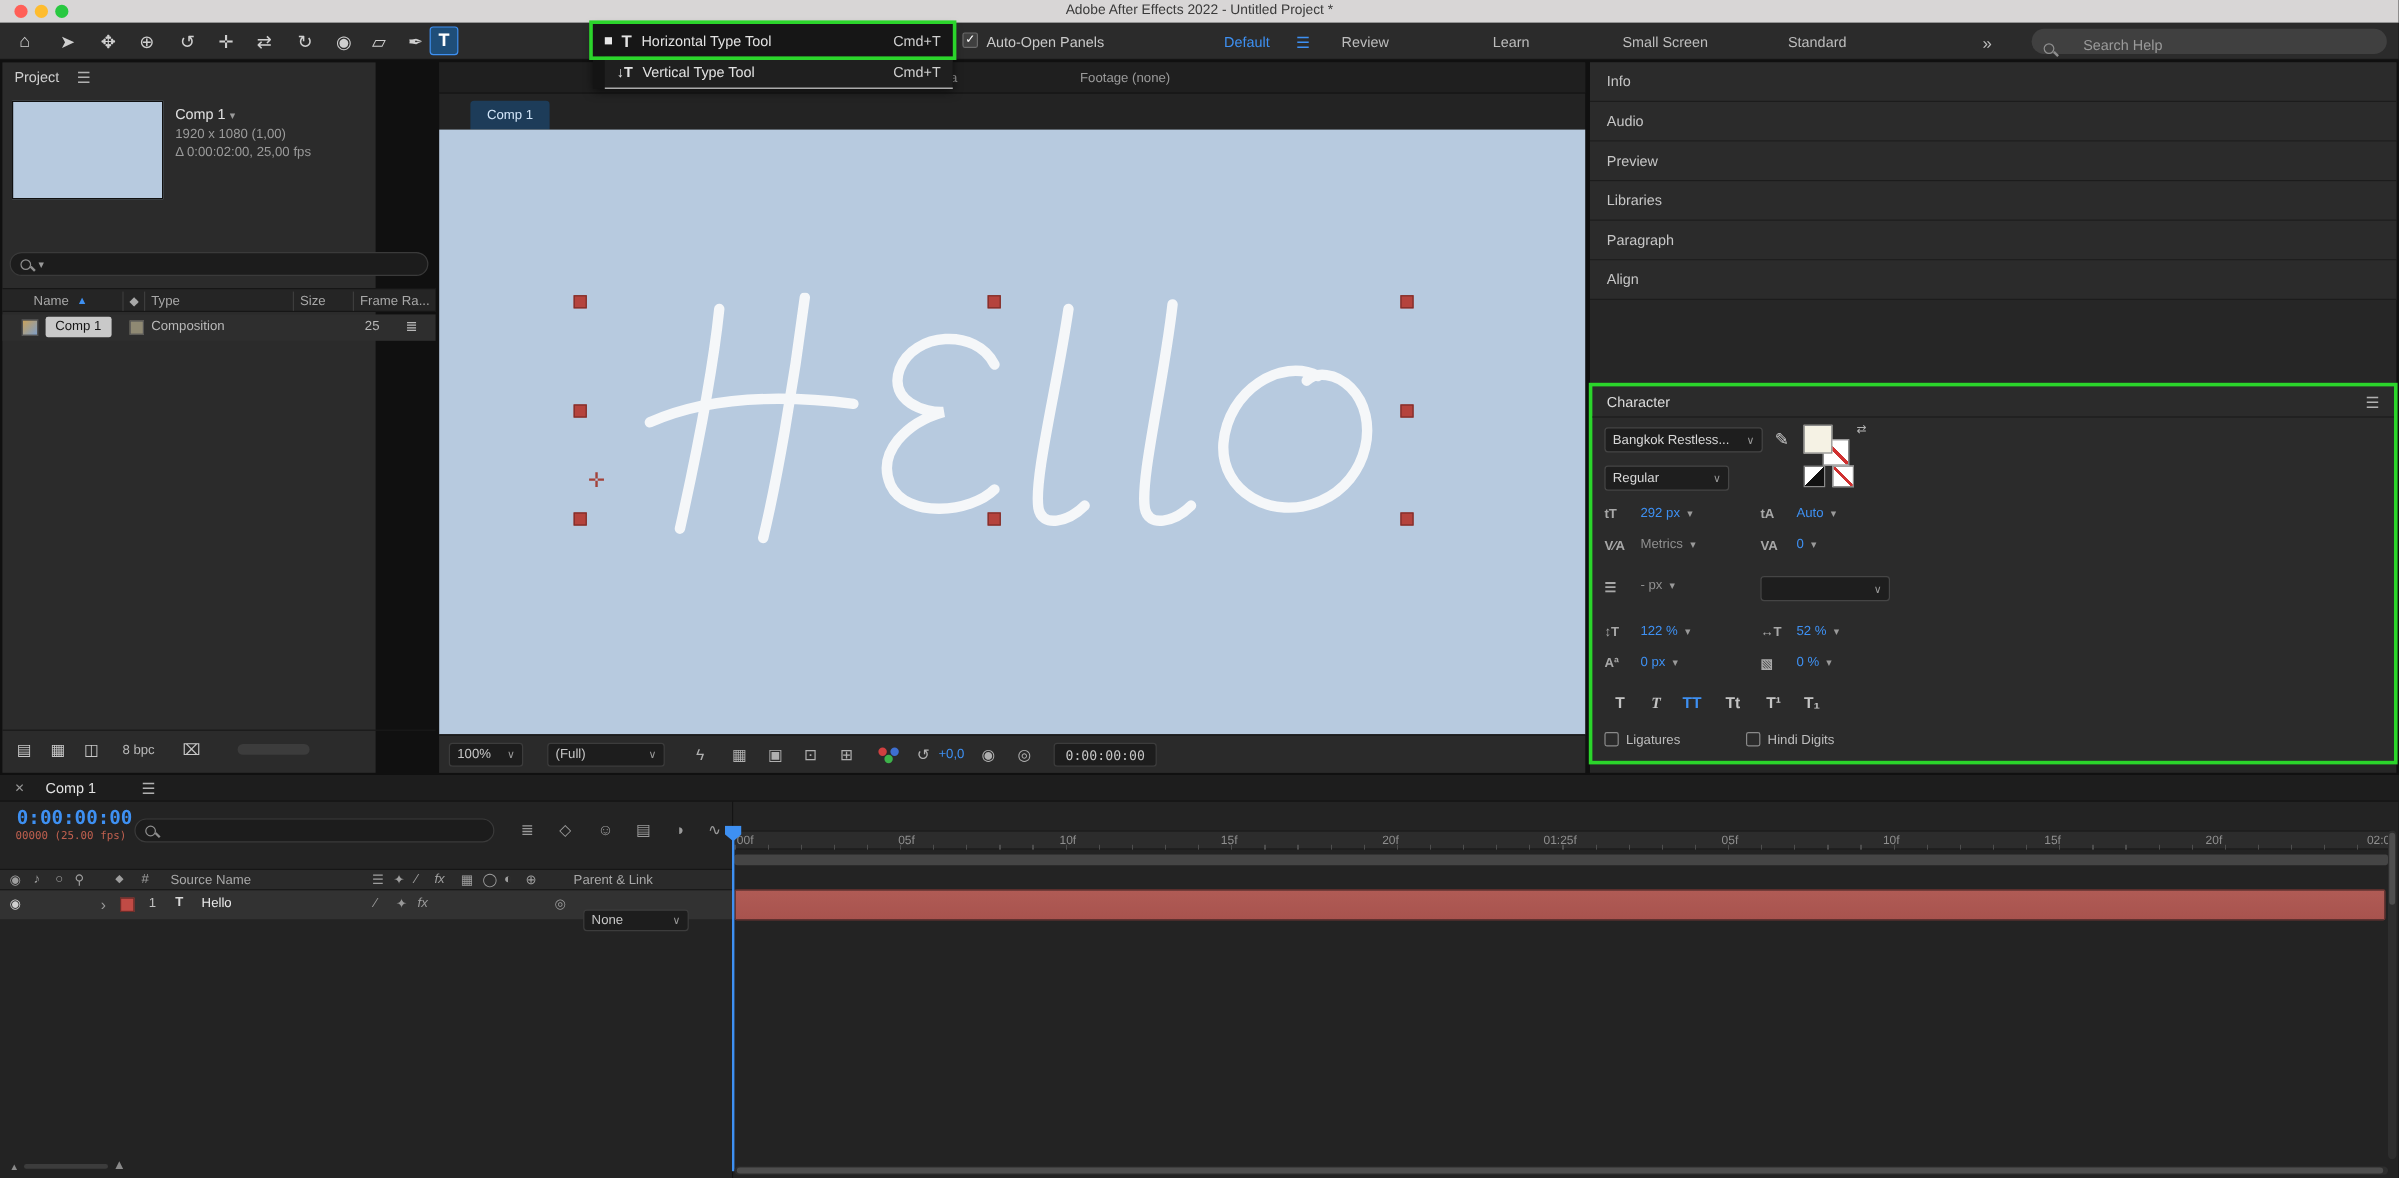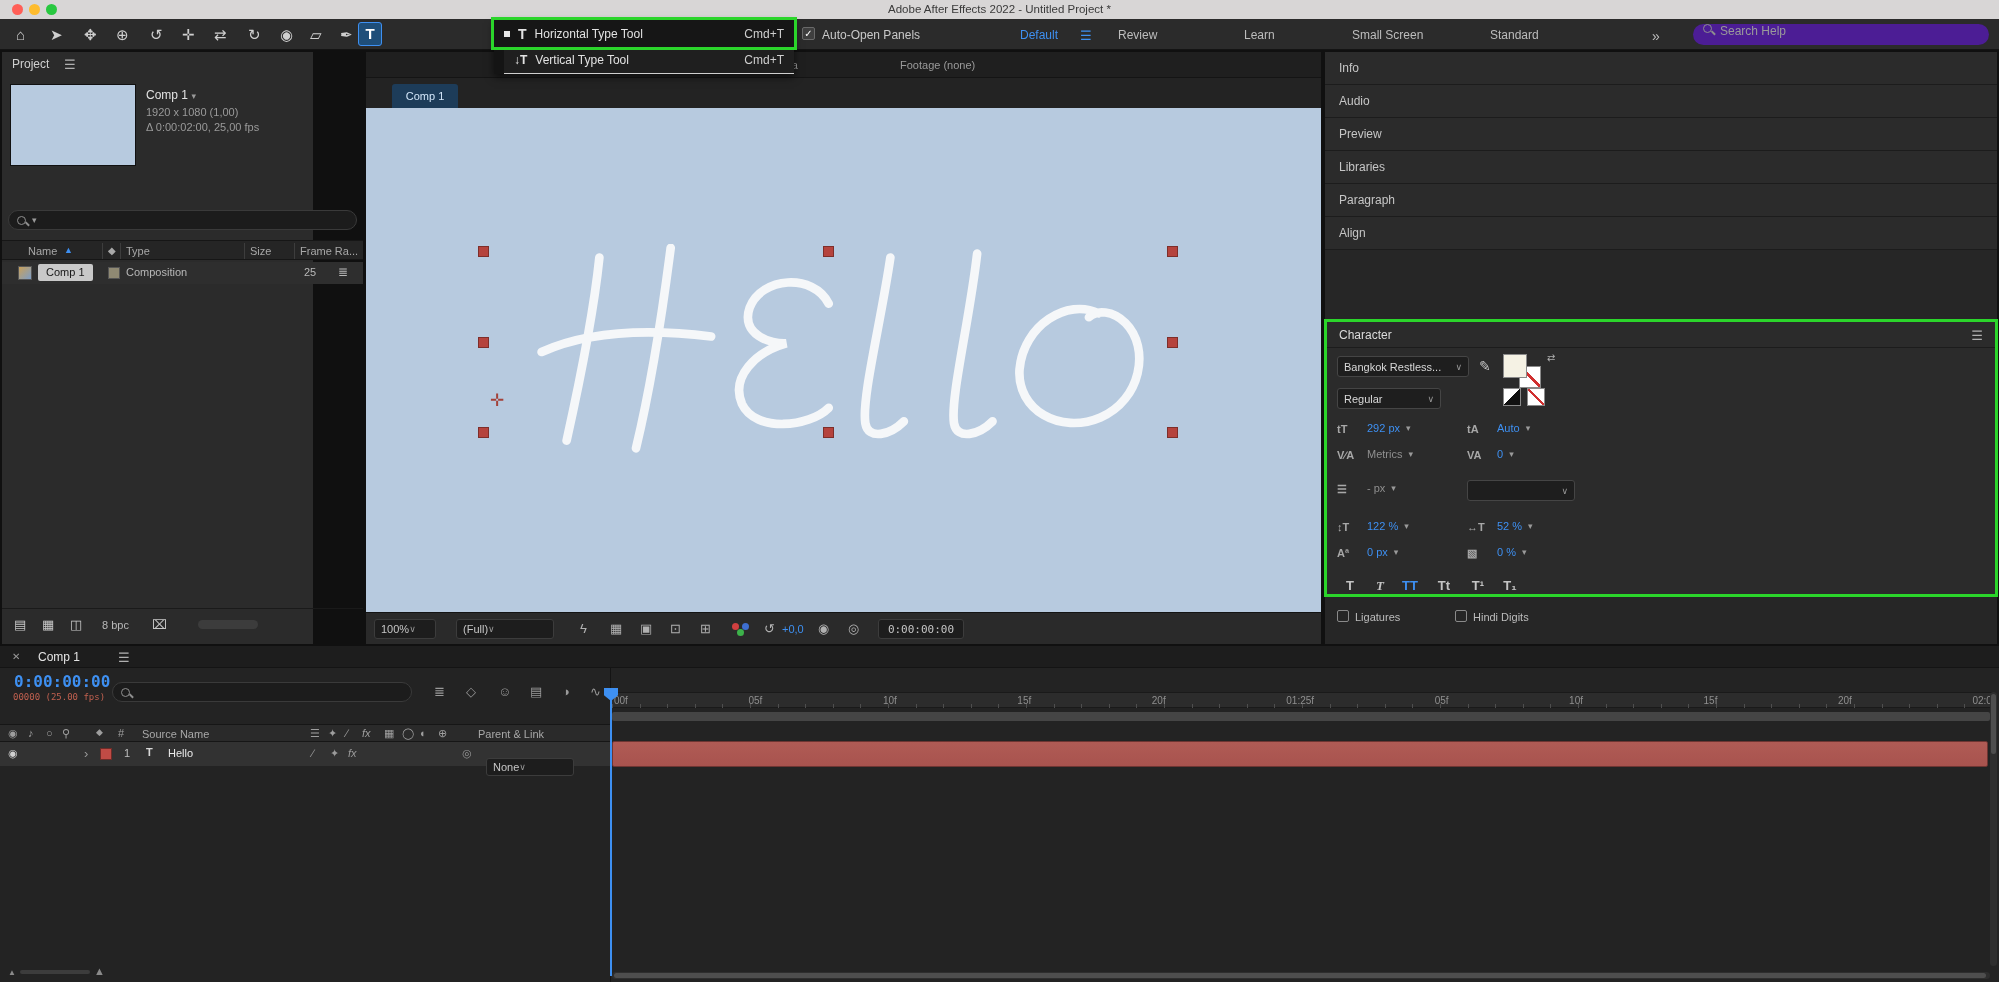--- a/index.html
+++ b/index.html
@@ -35,28 +35,28 @@
   #proj-row{position:absolute;left:0;top:210px;width:361px;height:22px;background:#2e2e2e;color:#b8b8b8}
   .name-pill{position:absolute;left:36px;top:2px;height:17px;background:#c9c9c9;color:#161616;padding:2px 8px;border-radius:2px;font-size:11px}
   
   #viewer{left:366px;top:52px;width:955px;height:592px;background:#232323}
   #viewer-tabs{position:absolute;left:0;top:0;width:955px;height:26px;background:#1f1f1f;border-bottom:1px solid #141414;color:#9a9a9a}
   #comp-tab{position:absolute;left:26px;top:32px;width:66px;height:24px;background:#1d3c59;color:#d3e6f9;text-align:center;line-height:24px;border-radius:3px 3px 0 0;font-size:11px}
   #canvas{position:absolute;left:0;top:56px;width:955px;height:504px;background:var(--c-canvas,#b7cadf)}
   .handle{position:absolute;width:11px;height:11px;background:var(--c-handle,#b5433d);border:1px solid #7e2e2a}
   #anchor-point{position:absolute;left:124px;top:282px;color:#a3423a;font-size:17px}
   #viewer-bottom{position:absolute;left:0;top:560px;width:955px;height:32px;background:#2a2a2a;border-top:1px solid #141414}
-  .ddbox{position:absolute;top:6px;height:20px;background:#1d1d1d;border:1px solid #3c3c3c;border-radius:3px;display:flex;align-items:center;justify-content:flex-start;padding:0 6px;color:#c6c6c6}
+  .ddbox{position:absolute;top:6px;height:20px;background:#1d1d1d;border:1px solid #3c3c3c;border-radius:3px;display:flex;align-items:center;justify-content:space-between;padding:0 6px;color:#c6c6c6}
   .vb-icon{position:absolute;top:8px;font-size:13px;color:#b0b0b0}
   .dot{position:absolute;width:7px;height:7px;border-radius:50%}
   
   #sidebar{left:1325px;top:52px;width:672px;height:592px;background:#262626}
   .side-item{height:33px;border-bottom:1px solid #1c1c1c;background:#2b2b2b;display:flex;align-items:center;padding-left:14px;color:#c6c6c6;font-size:12px}
   
-  #character{position:absolute;left:1327px;top:322px;width:668px;height:272px;background:#2b2b2b;outline:3px solid var(--c-green,#2bd52b);z-index:5}
+  #character{position:absolute;left:1327px;top:322px;width:668px;height:312px;background:#2b2b2b;outline:3px solid var(--c-green,#2bd52b);z-index:5}
   #char-head{position:absolute;left:0;top:0;width:100%;height:26px;border-bottom:1px solid #1c1c1c;color:#dcdcdc;font-size:12px;line-height:26px;padding-left:12px}
   .selbox{position:absolute;height:21px;background:#1e1e1e;border:1px solid #454545;border-radius:3px;display:flex;align-items:center;justify-content:space-between;padding:0 6px;color:#d8d8d8;font-size:11px}
   .cicon{position:absolute;width:26px;color:#a8a8a8;font-size:11px;font-weight:bold}
   .cval{position:absolute;display:flex;align-items:center;gap:6px;color:var(--c-accent,#3e90f2);font-size:11px}
   .cval.gray{color:#8f8f8f}
   .swatch{position:absolute;border:1px solid #8a8a8a}
   .nofill{background:#fff linear-gradient(45deg,transparent 45%,#d03030 45%,#d03030 55%,transparent 55%)}
   .stylebtn{position:absolute;top:0;width:26px;height:20px;text-align:center;line-height:20px;color:#c4c4c4;font-size:13px;font-weight:bold}
   .stylebtn.it{font-style:italic;font-family:"Liberation Serif",serif}
   .stylebtn.sel{color:var(--c-accent,#3e90f2)}
@@ -108,21 +108,21 @@
   <span class="abs" style="left:822px;top:9px;color:#c9c9c9;font-size:12px">Auto-Open Panels</span>
 
   <span class="ws" style="left:1020px;color:var(--c-accent,#3e90f2)">Default</span>
   <span class="ws" style="left:1080px;color:var(--c-accent,#3e90f2);font-size:13px">☰</span>
   <span class="ws" style="left:1118px">Review</span>
   <span class="ws" style="left:1244px">Learn</span>
   <span class="ws" style="left:1352px">Small Screen</span>
   <span class="ws" style="left:1490px">Standard</span>
   <span class="ws" style="left:1652px;font-size:14px">»</span>
 
-  <div class="abs" style="left:1693px;top:5px;width:296px;height:21px;background:#4c1d95;border-radius:11px;display:flex;align-items:flex-start;gap:8px;padding:0 10px">
+  <div class="abs" style="left:1693px;top:5px;width:296px;height:21px;background:#404040;border-radius:11px;display:flex;align-items:flex-end;gap:24px;padding:0 10px">
     <span class="mag"></span>
     <span style="color:#9a9a9a;font-size:12px">Search Help</span>
   </div>
 </div>
 
 <div id="type-menu">
   <div class="menu-item green-outline">
     <span style="width:6px;height:6px;background:#e8e8e8;display:inline-block"></span>
     <span style="font-weight:bold;font-size:14px">T</span>
     <span>Horizontal Type Tool</span>

